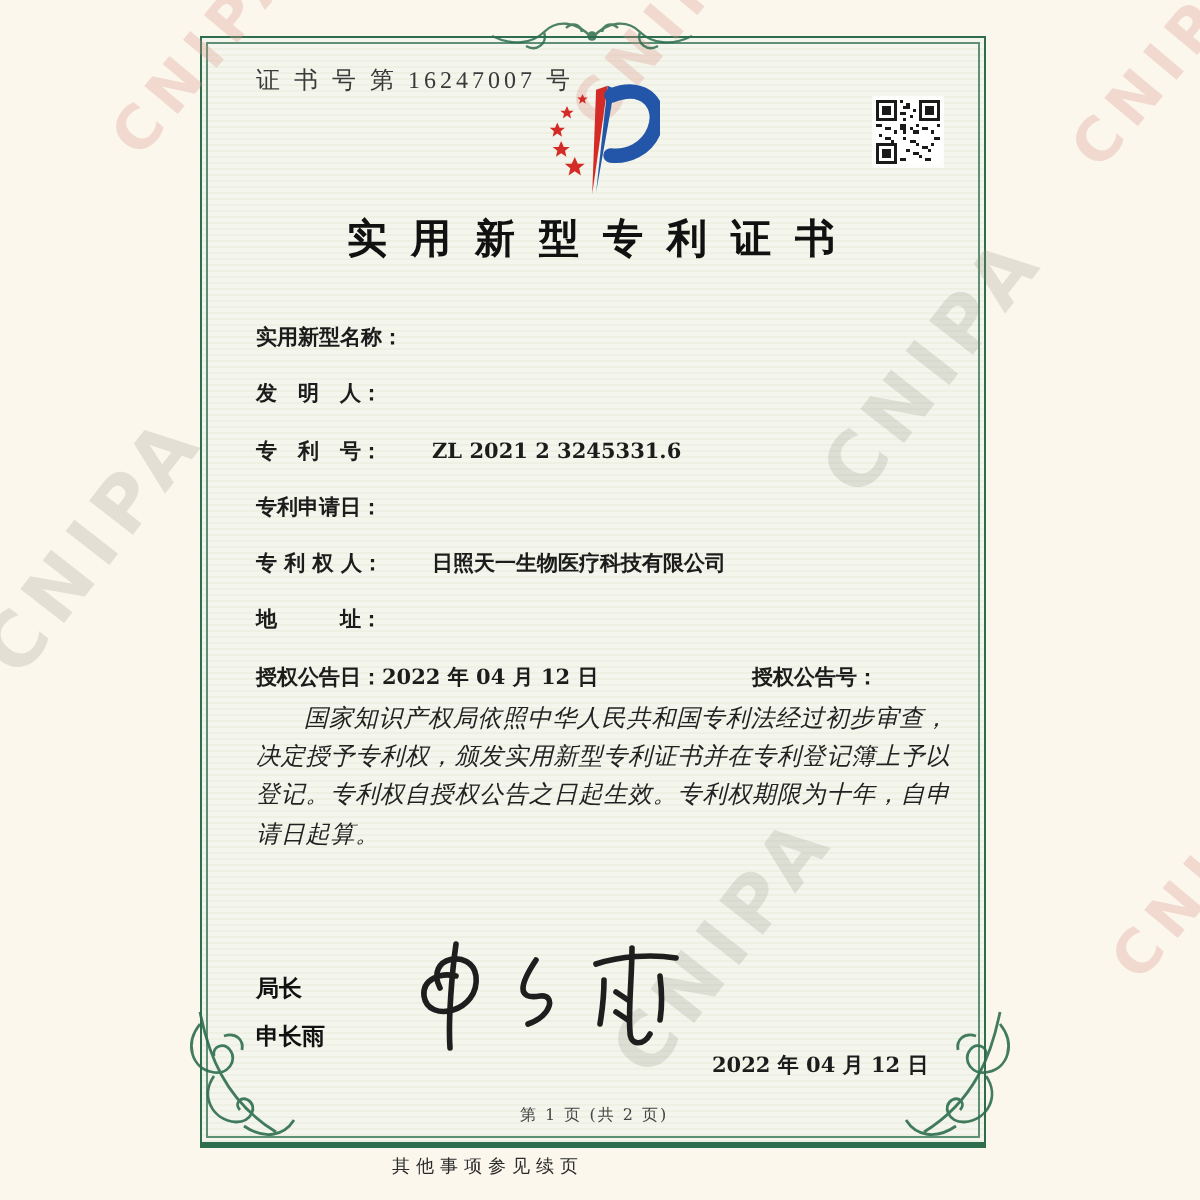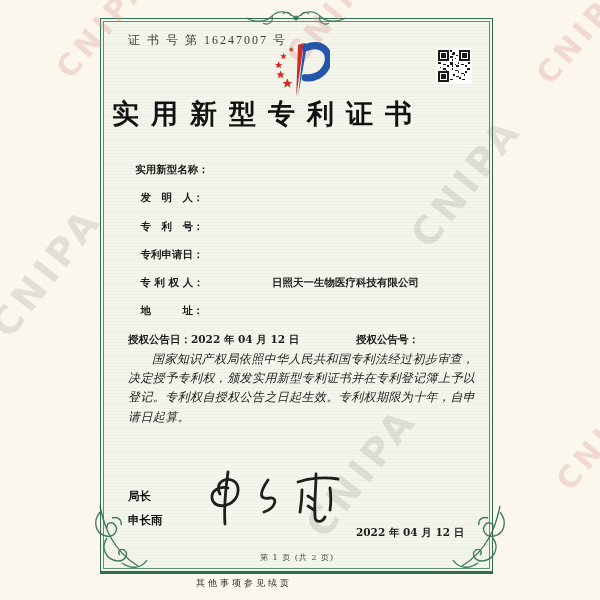--- a/index.html
+++ b/index.html
@@ -23,36 +23,36 @@
     position:absolute;z-index:2;font-family:"DejaVu Sans","Liberation Sans",sans-serif;
     font-weight:bold;letter-spacing:5px;pointer-events:none;white-space:nowrap;
   }
   .wm.gray{color:rgba(140,140,128,0.22);font-size:38px;}
   .wm.pink{color:rgba(222,150,140,0.30);font-size:30px;}
   .content{position:absolute;left:100px;top:18px;width:391px;height:552px;z-index:3;}
   .cert-no{position:absolute;left:28px;top:14px;font-size:12px;letter-spacing:2px;color:#3a3a3a;font-family:Liberation Serif, serif;}
   .logo{position:absolute;left:168px;top:20px;}
   .qr{position:absolute;left:336px;top:30px;background:#fdfdfb;padding:2px;}
   .title{
-    position:absolute;left:0;top:78px;width:100%;margin:0;text-align:left;
-    font-size:27px;font-weight:bold;letter-spacing:12px;text-indent:12px;color:#111;
+    position:absolute;left:0;top:88px;width:100%;margin:0;text-align:center;
+    font-size:20px;font-weight:bold;letter-spacing:12px;text-indent:12px;color:#111;
   }
   .fields{position:absolute;left:28px;top:143px;width:347px;font-size:10.5px;font-weight:600;}
-  .frow{display:flex;margin-bottom:12px;line-height:1.55;text-align:center;}
+  .frow{display:flex;margin-bottom:12px;line-height:1.55;}
   .flabel{white-space:pre;width:88px;flex:0 0 88px;}
   .fvalue{flex:1;}
-  .frow.dual{justify-content:flex-start;}
+  .frow.dual{justify-content:flex-start;gap:20px;}
   .dual .pair1{display:flex;width:228px;flex:0 0 228px;}
   .dual .pair2{display:flex;flex:1;}
   .dual .flabel{width:auto;flex:0 0 auto;}
   .paras{position:absolute;left:28px;top:332px;width:350px;font-size:12px;
     font-style:italic;line-height:1.6;letter-spacing:0.4px;color:#222;}
   .paras p{margin:0 0 2px 0;text-indent:2em;}
   .director{position:absolute;left:28px;top:466px;
-    font-family:Liberation Serif, serif;font-weight:bold;
+    font-family:Liberation Mono, monospace;font-weight:bold;
     font-size:11.5px;line-height:2.1;color:#111;}
   .signature{position:absolute;left:98px;top:448px;}
   .sign-date{position:absolute;left:256px;top:508px;font-size:10.5px;font-weight:600;}
   .page-info{position:absolute;left:160px;top:534px;font-size:8px;color:#444;letter-spacing:1px;text-align:right;}
   .continuation{position:absolute;left:0;top:577px;width:488px;text-align:center;
     font-size:9px;letter-spacing:3px;color:#2a2a2a;z-index:3;}
   .ornament-top{position:absolute;left:238px;top:8px;z-index:4;}
   .corner{position:absolute;z-index:4;}
   .corner.left{left:92px;top:500px;}
   .corner.right{left:450px;top:500px;transform:scaleX(-1);}
@@ -176,20 +176,21 @@
 
     <div class="fields">
       <div class="frow">
         <span class="flabel">实用新型名称：</span>
       </div>
       <div class="frow">
         <span class="flabel">发　明　人：</span>
       </div>
       <div class="frow">
         <span class="flabel">专　利　号：</span>
+        <span class="fvalue">ZL 2021 2 3245331.6</span>
       </div>
       <div class="frow">
         <span class="flabel">专利申请日：</span>
       </div>
       <div class="frow">
         <span class="flabel">专 利 权 人：</span>
         <span class="fvalue">日照天一生物医疗科技有限公司</span>
       </div>
       <div class="frow">
         <span class="flabel">地　　　址：</span>

